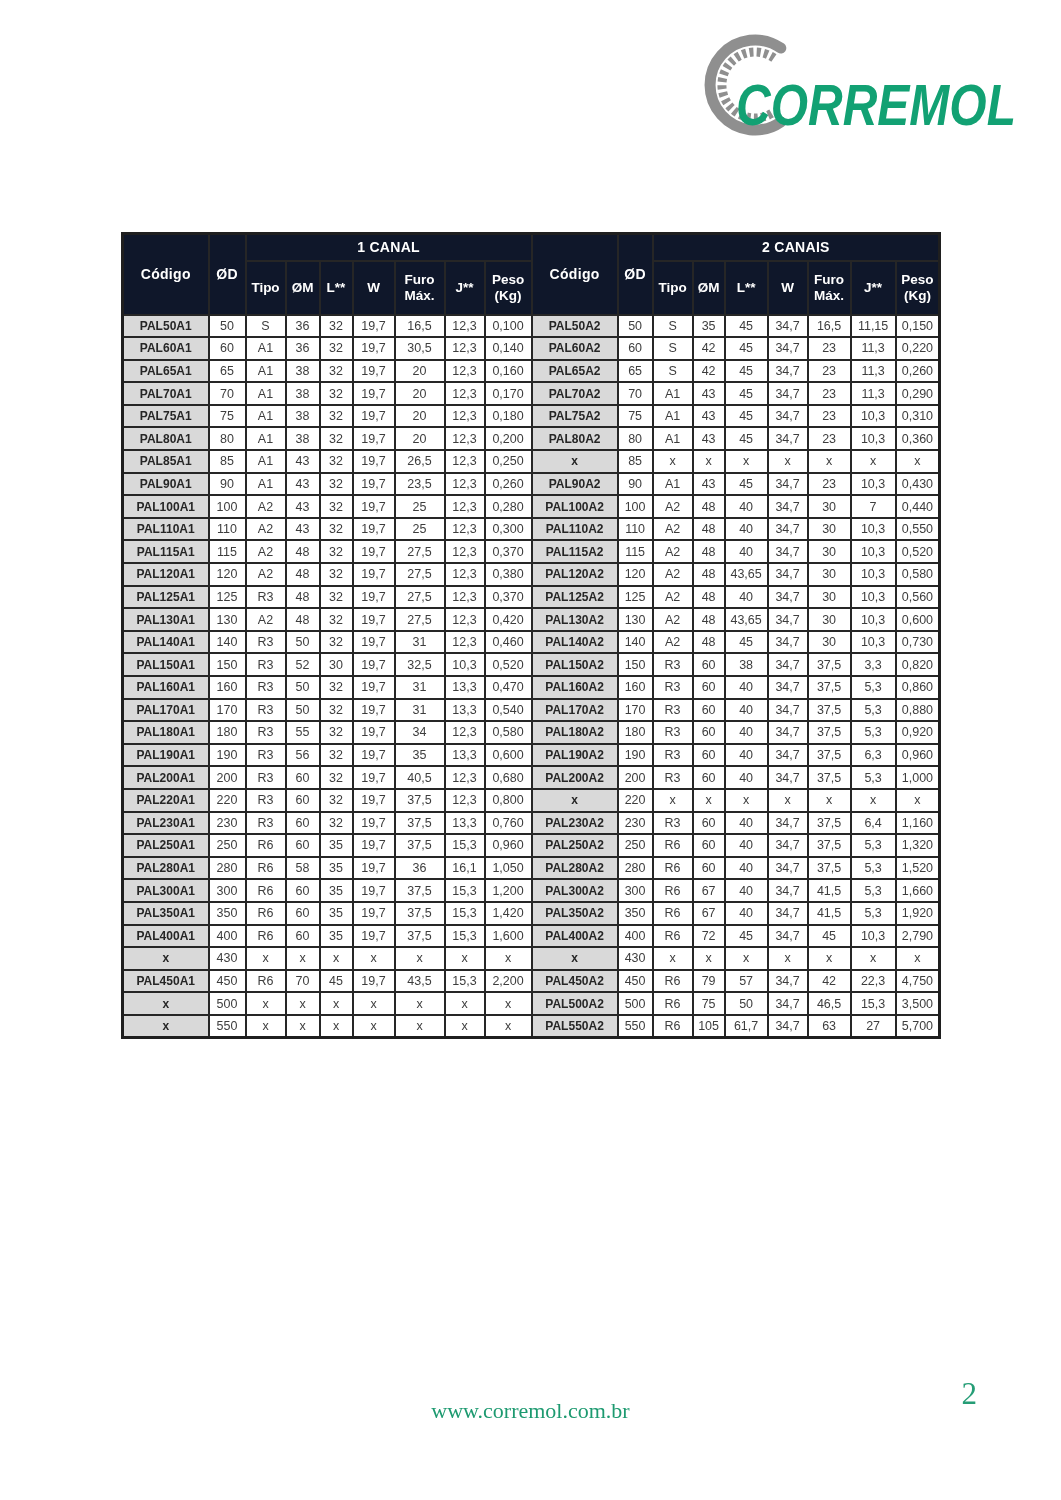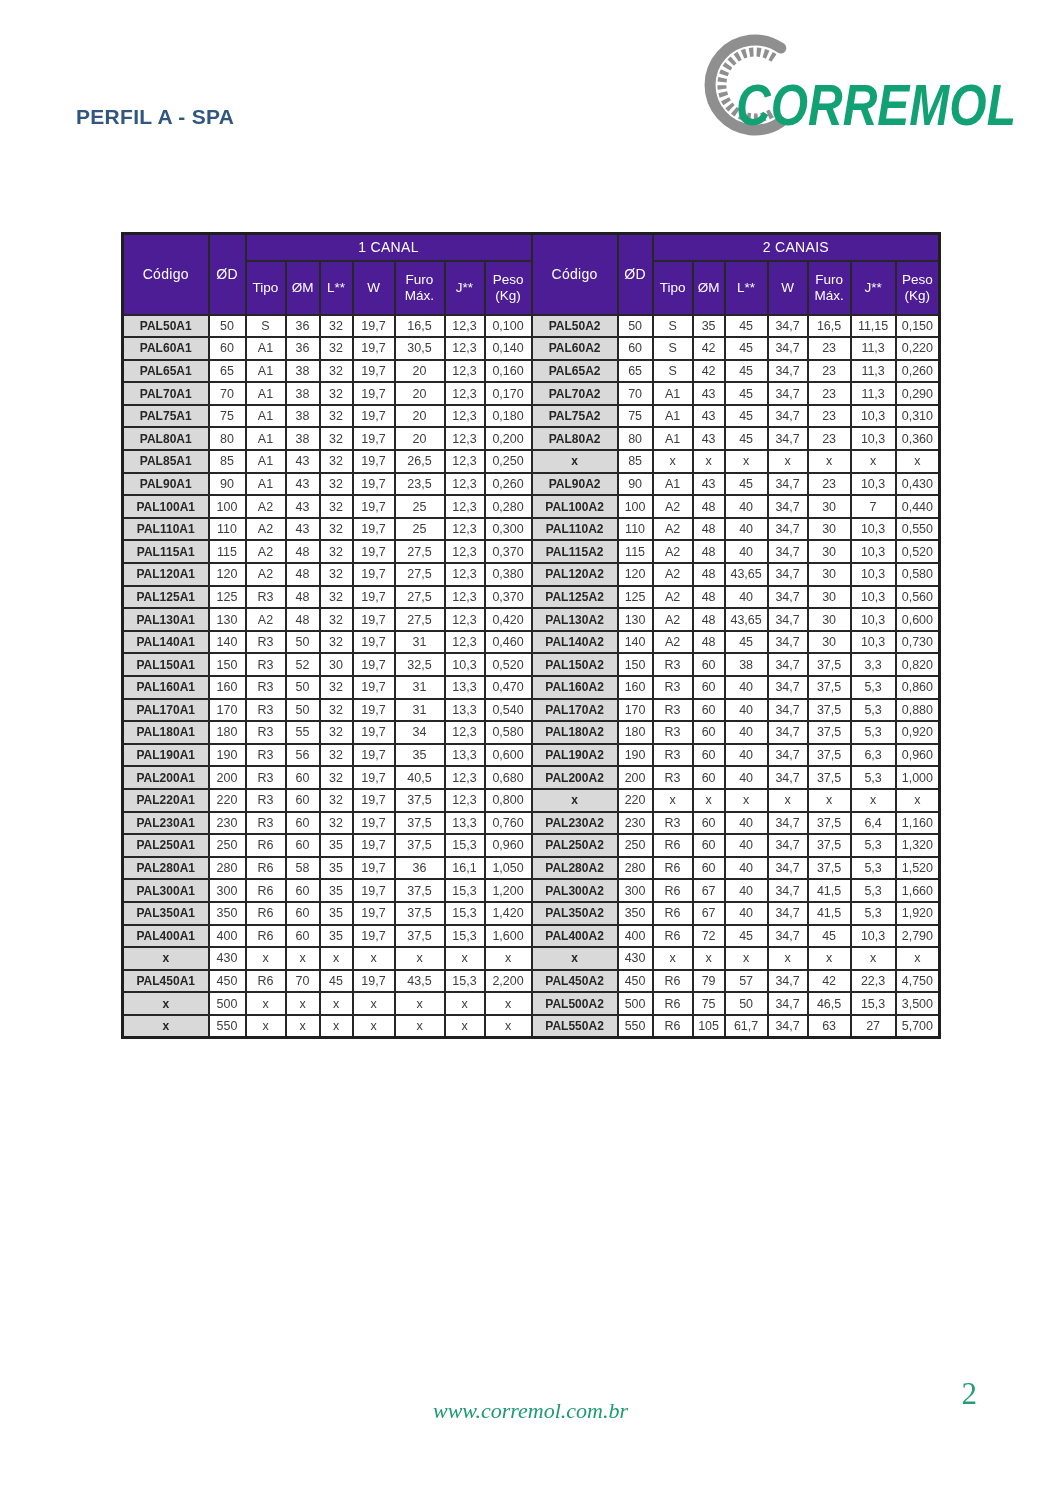--- a/index.html
+++ b/index.html
@@ -22,48 +22,47 @@
   .table-wrap { position:absolute; left:121px; top:232px; }
   table.spec {
     border-collapse:collapse; table-layout:fixed; width:820px;
     border:3px solid #1f1f1f;
   }
   table.spec th, table.spec td {
     border:2px solid #262626; text-align:center; vertical-align:middle;
     overflow:hidden; padding:0 2px;
   }
   table.spec thead th {
-    background:#4c1d95; color:#ffffff; font-weight:normal;
+    background:#0f172a; color:#ffffff; font-weight:bold;
   }
   tr.group-row th { height:27px; font-size:14px; letter-spacing:.3px; }
   tr.sub-row th { height:54px; font-size:13.5px; line-height:1.12; }
   th.rowspan2 { font-size:14px; }
   table.spec tbody td {
     height:22.6px; font-size:12.5px; color:#3d3d3d; background:#ffffff;
     white-space:nowrap;
   }
   table.spec tbody td.code {
     background:#d9d9d9; color:#262626; font-weight:bold; font-size:12px;
   }
   
   .footer-url {
     position:absolute; left:0; top:1398px; width:100%;
     text-align:center; font-family:"Liberation Serif", serif;
-    color:#1d9a70; font-size:22px;font-style:italic;
+    color:#1d9a70; font-size:22px;
   }
   .page-number {
     position:absolute; right:84px; top:1376px;
     font-family:"Liberation Serif", serif; color:#259d76; font-size:31px;
   }
 </style>
 </head>
 <body>
 
 <div class="page-title">
-  <div>PERFIL A - SPA</div>
 </div>
 
 <div class="logo">
   <svg width="330" height="118" viewBox="0 0 330 118">
     <path d="M 88.8 22.1 A 45 45 0 1 0 88.8 95.9" fill="none" stroke="#8f8f8f" stroke-width="11" stroke-linecap="round"></path>
     <path d="M 81.9 32 A 33 33 0 1 0 81.9 86" fill="none" stroke="#8f8f8f" stroke-width="9" stroke-dasharray="4 3.2"></path>
     <text x="44" y="99" font-family="Liberation Sans, sans-serif" font-weight="bold" font-style="italic" font-size="58" fill="#12a173" textLength="280" lengthAdjust="spacingAndGlyphs">CORREMOL</text>
   </svg>
 </div>
 

